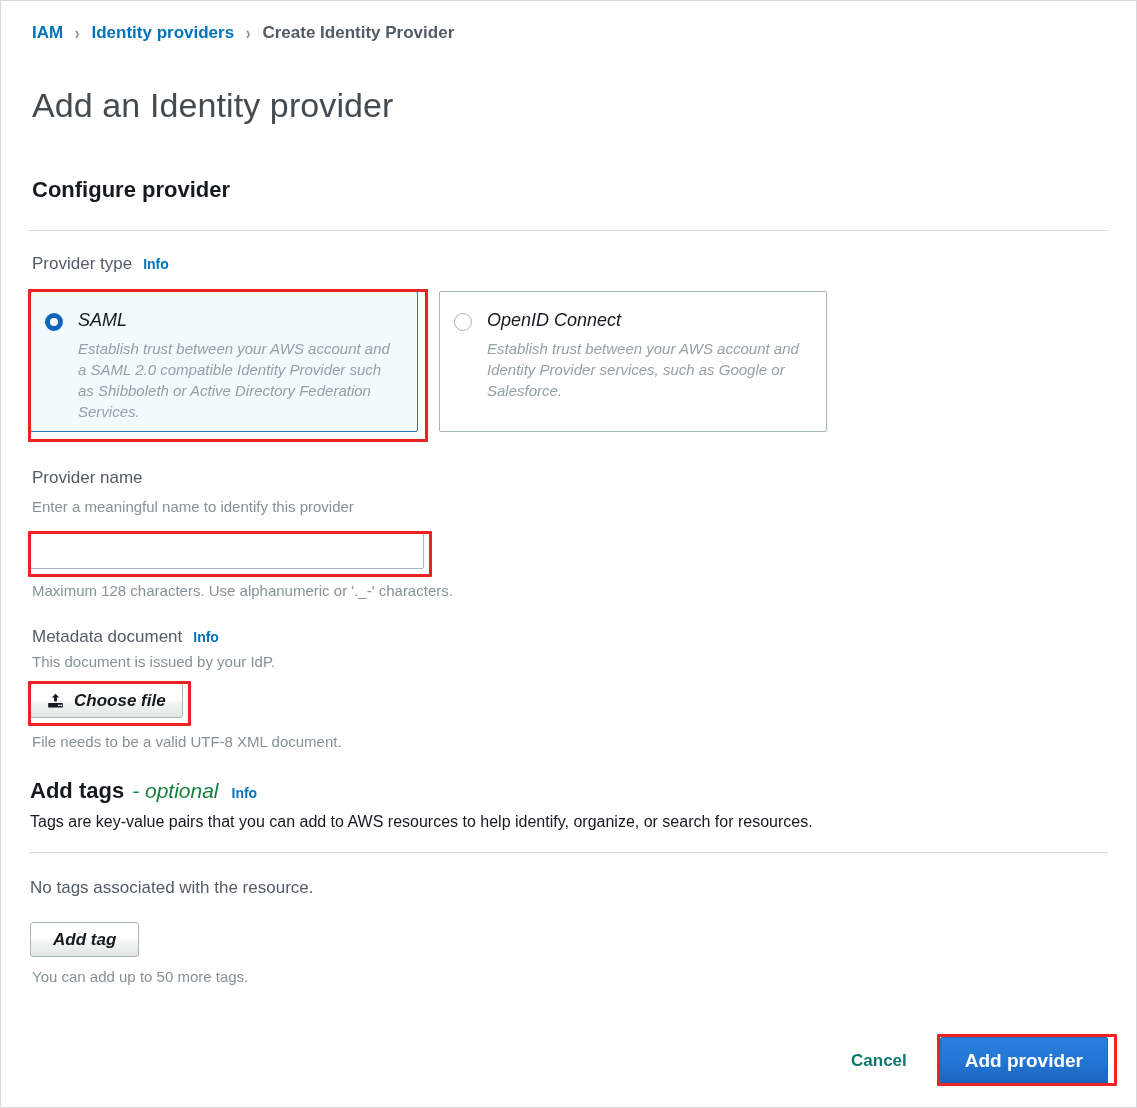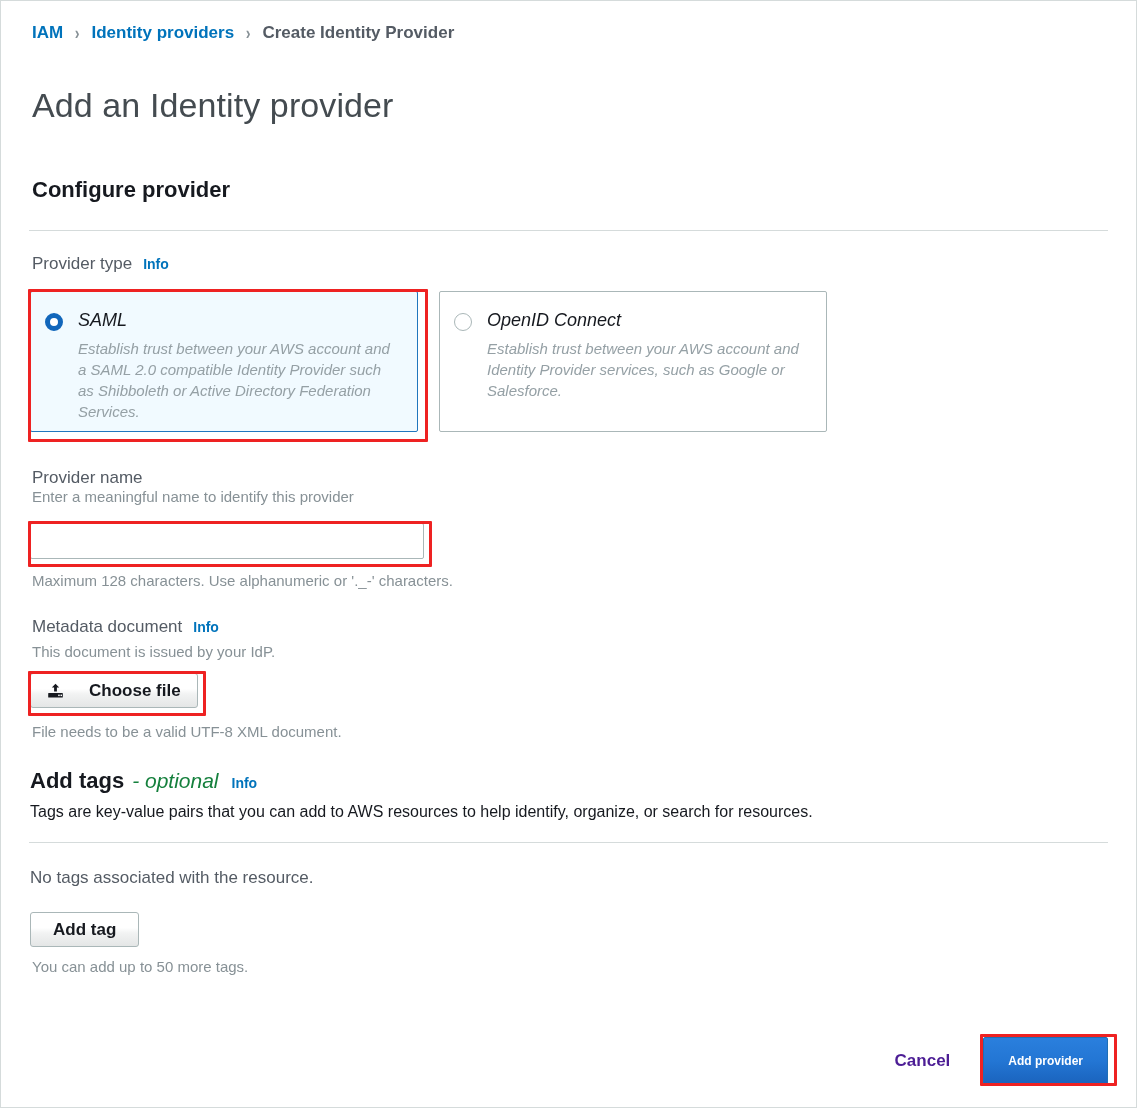--- a/index.html
+++ b/index.html
@@ -171,32 +171,33 @@
     padding: 0 9px;
     background: #fff;
     outline: none;
   }
 
   
   .btn-gray {
     display: inline-flex;
     align-items: center;
     justify-content: center;
-    gap: 25px;
+    gap: 10px;
     height: 35px;
     padding: 0 16px;
     box-sizing: border-box;
     border: 1px solid #aab7b8;
     border-radius: 3px;
     background: linear-gradient(to bottom, #ffffff 0%, #ffffff 45%, #f2f3f3 60%, #e4e6e6 100%);
     font-family: "Liberation Sans", sans-serif;
     font-size: 17px;
     font-weight: bold;
     color: #16191f;
     cursor: pointer;
+    font-style: italic;
   }
   .upload-icon { display: block; }
 
   
   .tags-head {
     display: flex;
     align-items: baseline;
     margin-left: 1px;
   }
   .tags-head .t1 {
@@ -227,35 +228,35 @@
   .footer {
     position: absolute;
     right: 28px;
     bottom: 22px;
     display: flex;
     align-items: center;
   }
   .cancel-link {
     font-size: 17px;
     font-weight: bold;
-    color: #4c1d95;
+    color: #0f766e;
     cursor: pointer;
     text-decoration: none;
     margin-right: 33px;
   }
   .primary-wrap { position: relative; }
   .btn-primary {
     height: 48px;
     padding: 8px 24px;
     box-sizing: border-box;
     border: 1px solid #1f6fb5;
     border-radius: 2px;
     background: linear-gradient(to bottom, #2a7fdd 0%, #2376d4 50%, #1a63bd 100%);
     font-family: "Liberation Sans", sans-serif;
-    font-size: 12px;
+    font-size: 19px;
     font-weight: bold;
     color: #ffffff;
     cursor: pointer;
   }
 </style>
 </head>
 <body>
 
 <div id="page">
   <div class="inner">
@@ -300,21 +301,21 @@
               <div class="card-desc">Establish trust between your AWS account and Identity Provider services, such as Google or Salesforce.</div>
             </div>
           </div>
         </div>
 
       </div>
     </div>
 
     <div style="margin-top:36px;">
       <div class="field-label">Provider name</div>
-      <div class="hint" style="margin-top:0;">Enter a meaningful name to identify this provider</div>
+      <div class="hint" style="margin-top:10px;">Enter a meaningful name to identify this provider</div>
 
       <div class="input-annot">
         <input class="text-input" type="text" value="" placeholder="" style="">
         <div class="annot-box" style="left:-2px; top:-2px; width:398px; height:40px;"></div>
       </div>
 
       <div class="hint" style="margin-top:13px;">Maximum 128 characters. Use alphanumeric or '._-' characters.</div>
     </div>
 
     <div style="margin-top:28px;">

